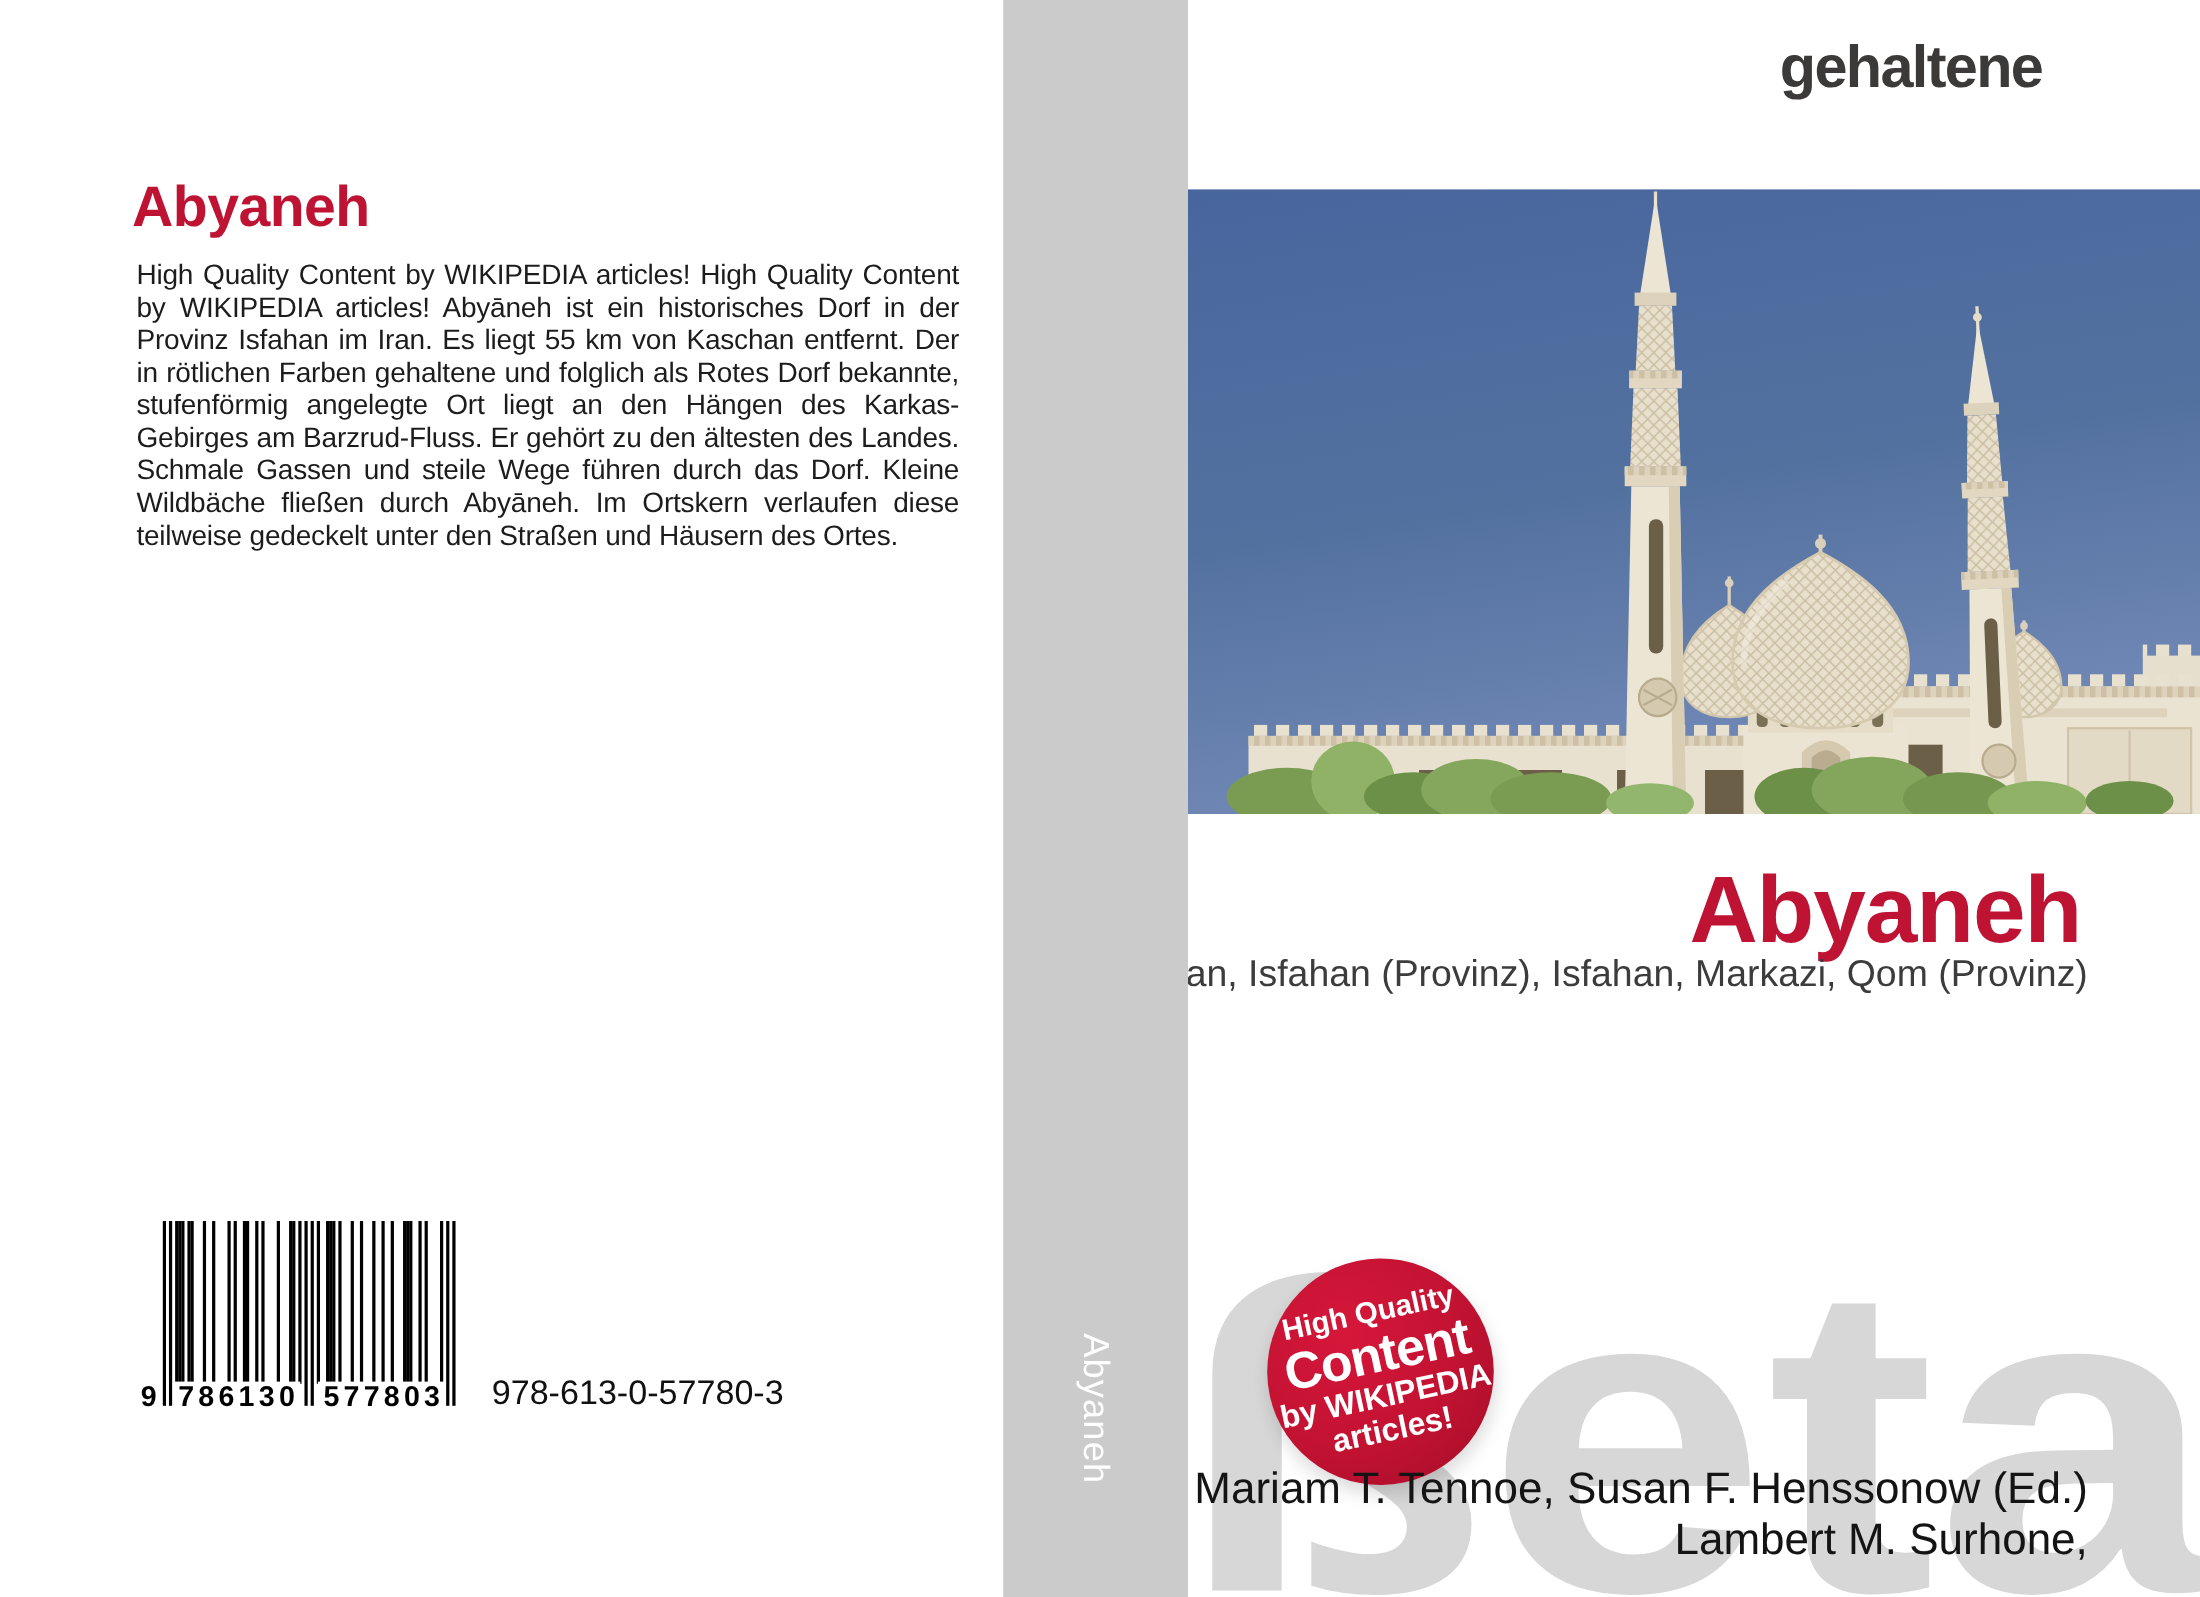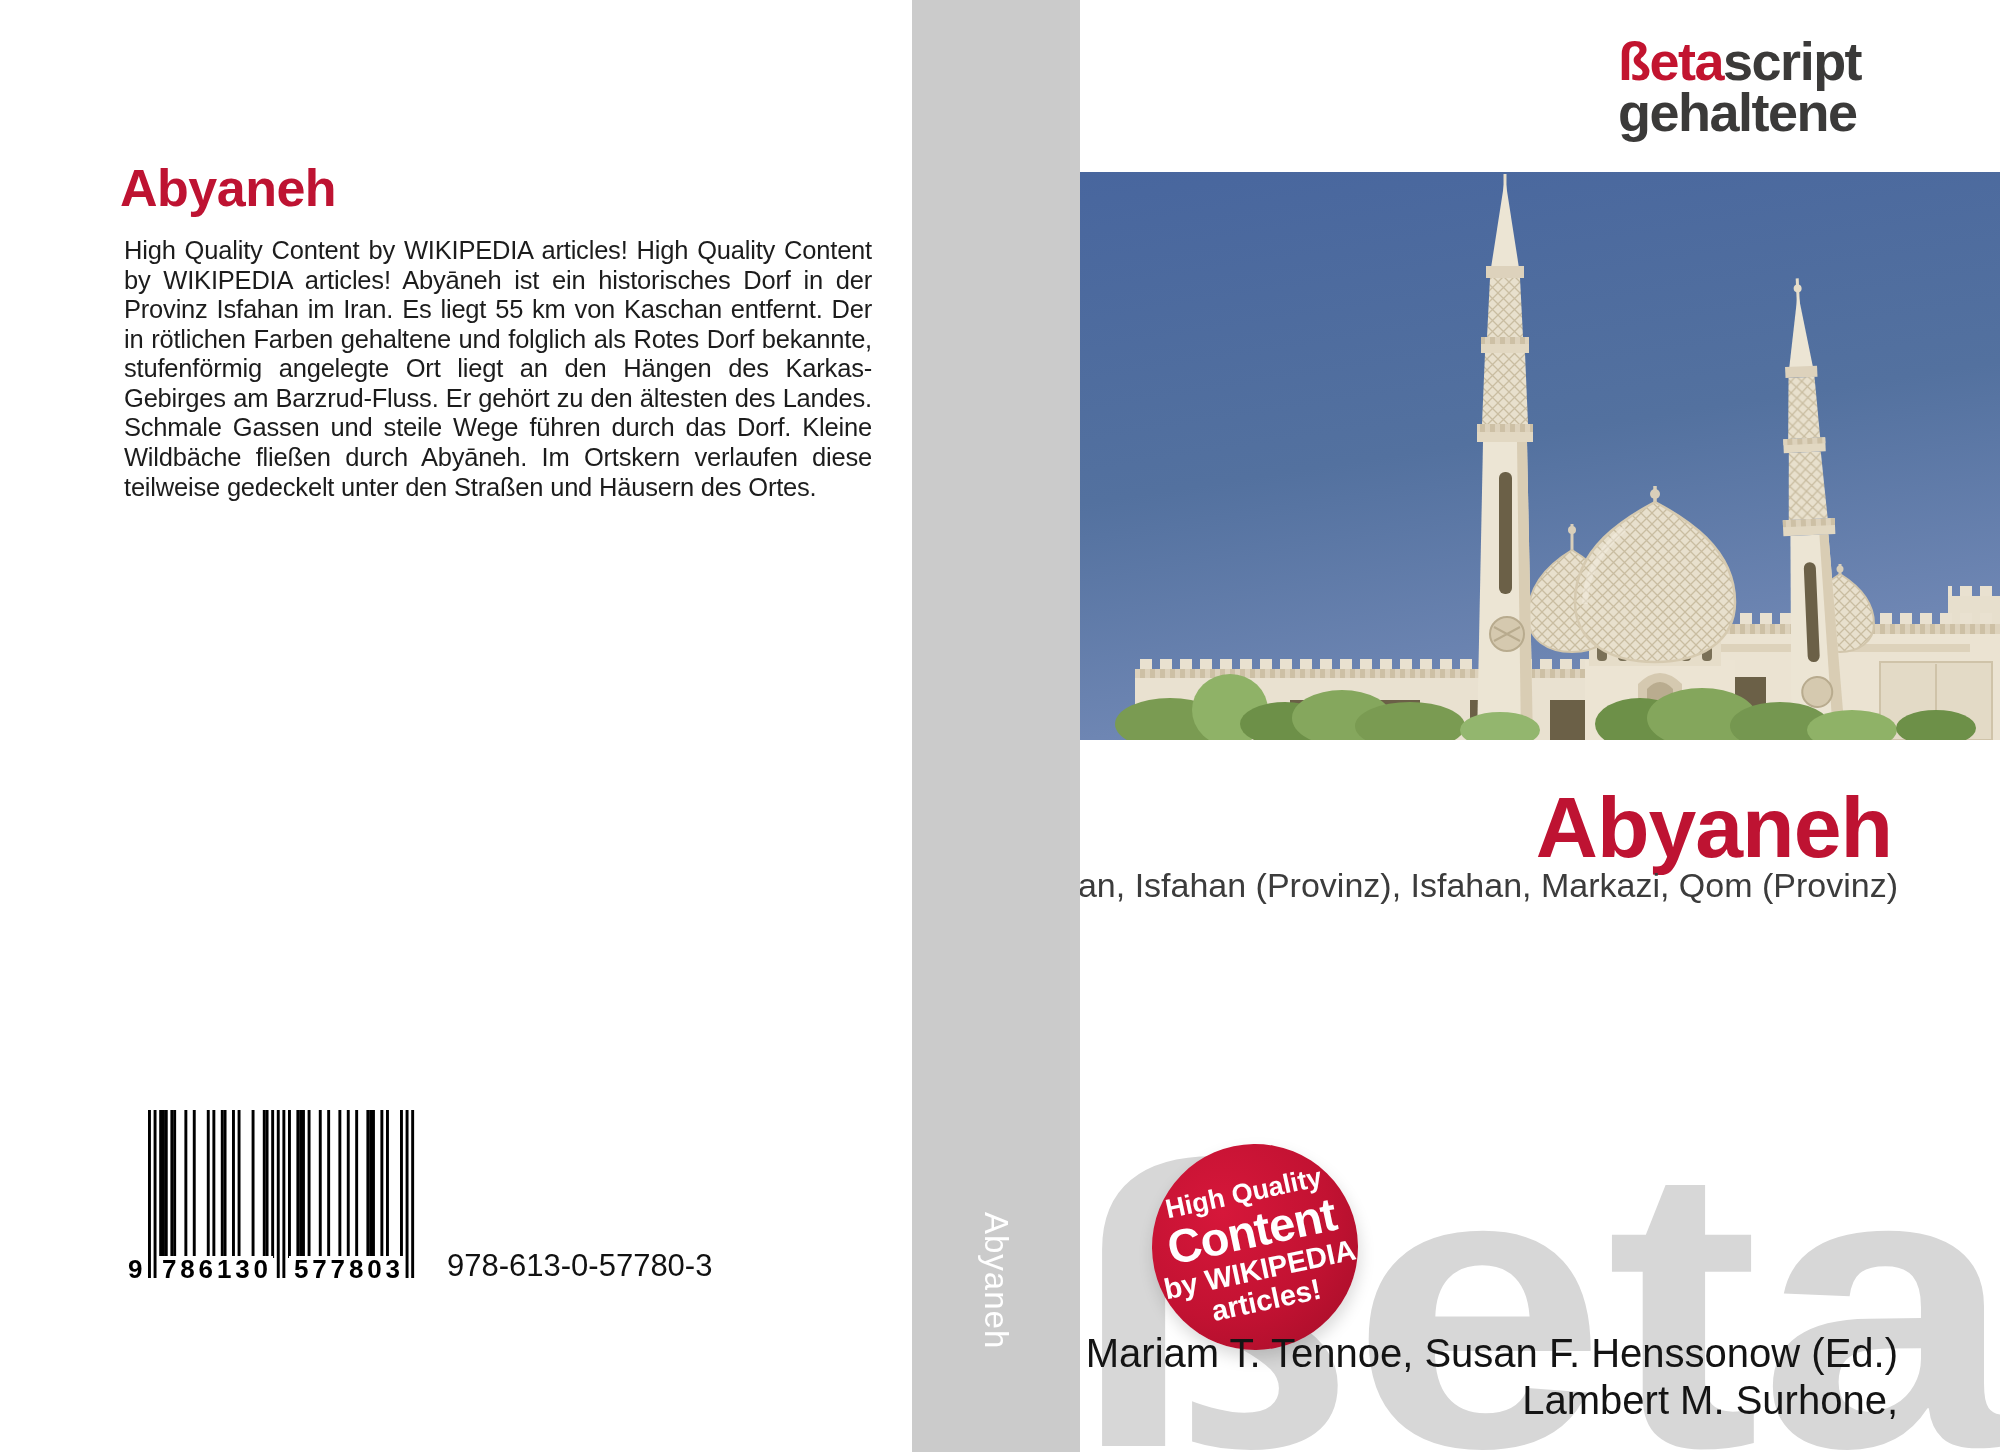--- a/index.html
+++ b/index.html
@@ -109,21 +109,20 @@
 
   <section class="front-page">
 
     <div class="watermark">
       <svg width="950" height="430" viewBox="0 0 950 430">
         <text x="0" y="418" font-size="400" font-weight="bold" fill="#d7d7d7" font-family="Liberation Sans, sans-serif" textLength="945" lengthAdjust="spacingAndGlyphs">ßeta</text>
       </svg>
     </div>
 
     <div class="logo">
-      <div><span class="logo-red">ßeta</span><span>script</span></div>
       <div>gehaltene</div>
     </div>
 
     <div class="photo">
       <svg width="920" height="568" viewBox="0 0 920 568" preserveAspectRatio="none">
         <defs>
           <linearGradient id="sky" x1="0" y1="0" x2="0.25" y2="1">
             <stop offset="0" stop-color="#48669e"></stop>
             <stop offset="0.55" stop-color="#53719f"></stop>
             <stop offset="1" stop-color="#7289b6"></stop>

